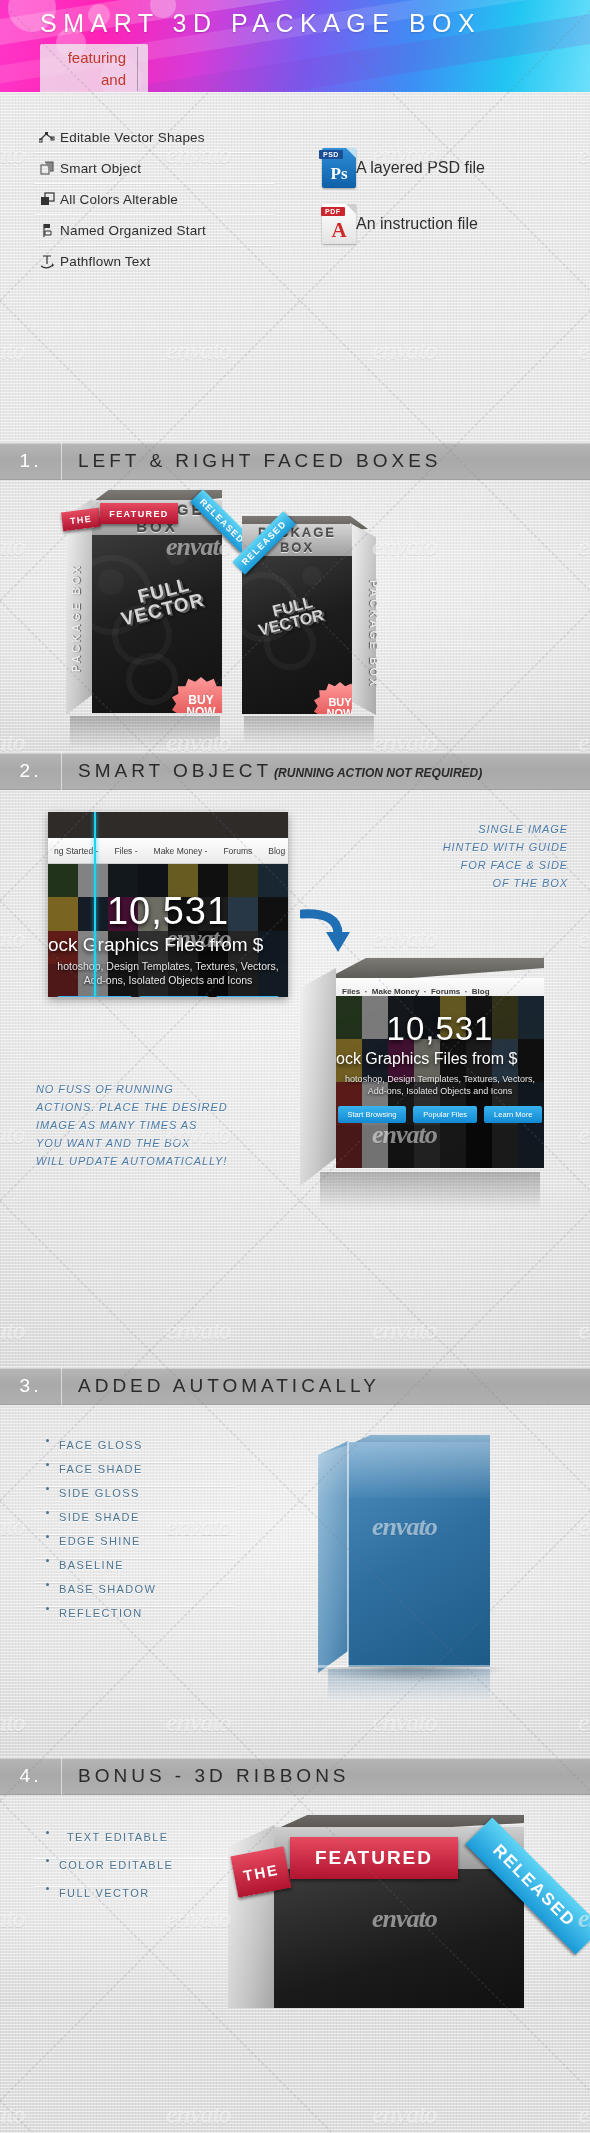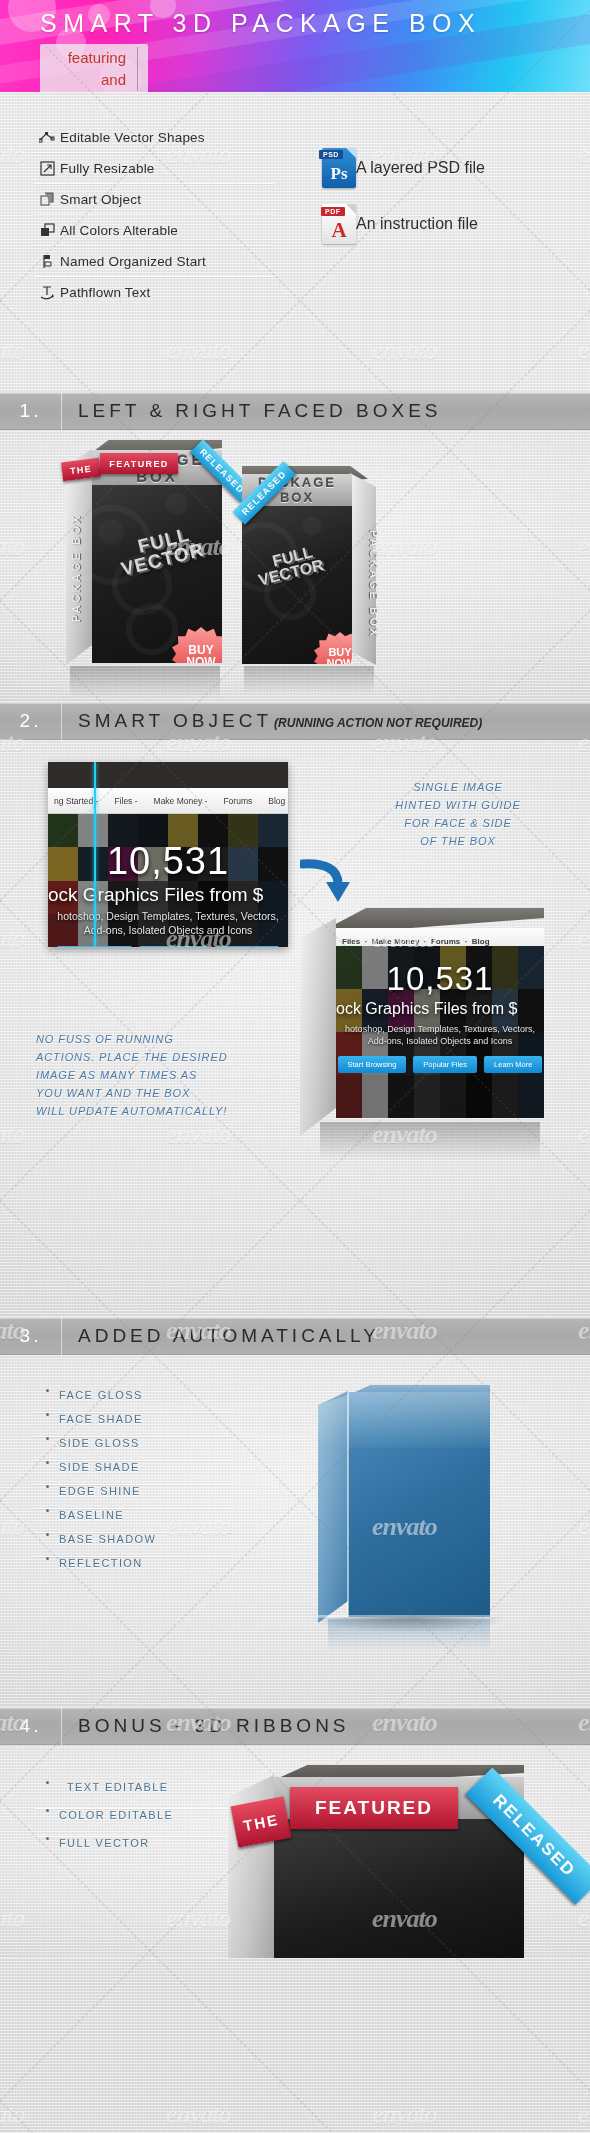--- a/index.html
+++ b/index.html
@@ -38,21 +38,21 @@
       color:#fff;font-weight:300;z-index:5;text-shadow:0 1px 2px rgba(0,0,0,.18);}
   .banner-sub{position:absolute;left:40px;top:44px;z-index:5;
       background:rgba(238,238,240,.78);padding:3px 10px 5px 10px;border-radius:2px;
       display:flex;align-items:flex-start;}
   .sub-left{width:88px;text-align:right;padding-right:11px;border-right:1px solid rgba(110,110,120,.55);}
   .sub-left div{font-family:"Liberation Sans",sans-serif;font-size:15px;color:#c0392b;line-height:22px;}
   .sub-right{padding-left:11px;}
   .sub-right div{font-size:16px;color:#2b3a52;line-height:22px;}
 
   
-  .features{position:relative;padding:26px 0 18px 8px;height:300px;}
+  .features{position:relative;padding:26px 0 18px 8px;height:350px;}
   .feat-col{position:absolute;left:34px;top:30px;width:240px;}
   .feat-row{display:flex;align-items:center;height:31px;
             border-bottom:1px solid rgba(255,255,255,.75);
             box-shadow:0 1px 0 rgba(0,0,0,.045);}
   .feat-row:last-child{border-bottom:none;box-shadow:none;}
   .feat-ico{width:26px;height:22px;display:flex;align-items:center;justify-content:center;
             color:#3d3d3d;}
   .feat-lbl{font-size:13.5px;color:#2e2e2e;letter-spacing:.2px;}
 
   .file-col{position:absolute;left:322px;top:48px;width:240px;}
@@ -208,29 +208,20 @@
               <rect x="0" y="9" width="3" height="3" fill="none" stroke="#333" stroke-width="1"></rect>
               <rect x="12" y="7" width="3" height="3" fill="none" stroke="#333" stroke-width="1"></rect>
               <rect x="6" y="2" width="3" height="3" fill="#333"></rect>
             </svg>
         </span>
         <span class="feat-lbl">Editable Vector Shapes</span>
       </div>
       <div class="feat-row">
         <span class="feat-ico">
           <svg width="15" height="15" viewBox="0 0 15 15">
-              <rect x="1" y="1" width="13" height="13" fill="none" stroke="#333" stroke-width="1.2"></rect>
-              <path d="M4 11 L11 4 M7 4 L11 4 L11 8" fill="none" stroke="#333" stroke-width="1.2"></path>
-            </svg>
-        </span>
-        <span class="feat-lbl">Fully Resizable</span>
-      </div>
-      <div class="feat-row">
-        <span class="feat-ico">
-          <svg width="15" height="15" viewBox="0 0 15 15">
               <rect x="1" y="4" width="8" height="9" fill="none" stroke="#555" stroke-width="1.1"></rect>
               <path d="M5 1 h8 v9 h-3" fill="#888" stroke="#555" stroke-width="1.1"></path>
             </svg>
         </span>
         <span class="feat-lbl">Smart Object</span>
       </div>
       <div class="feat-row">
         <span class="feat-ico">
           <svg width="15" height="15" viewBox="0 0 15 15">
               <rect x="5" y="1" width="9" height="8" fill="none" stroke="#333" stroke-width="1.2"></rect>
@@ -417,21 +408,21 @@
         <div class="shot-sub3">Add-ons, Isolated Objects and Icons</div>
         <div class="shot-btns">
           <span class="shot-btn">Start Browsing</span>
           <span class="shot-btn">Popular Files</span>
           <span class="shot-btn">Learn More</span>
         </div>
       </div>
       <div class="guide" style="left:46px;"></div>
     </div>
 
-    <div class="note right" style="right:22px;top:38px;width:220px;text-align:center;">
+    <div class="note right" style="right:22px;top:30px;width:220px;">
       SINGLE IMAGE<br>HINTED WITH GUIDE<br>FOR FACE &amp; SIDE<br>OF THE BOX
     </div>
 
     <div class="arrow" style="left:300px;top:118px;">
       <svg width="54" height="46" viewBox="0 0 54 46">
         <path d="M2 6 Q38 4 38 26" fill="none" stroke="#1f6fb5" stroke-width="9" stroke-linecap="round"></path>
         <path d="M26 24 L50 24 L38 44 Z" fill="#1f6fb5"></path>
       </svg>
     </div>
 

